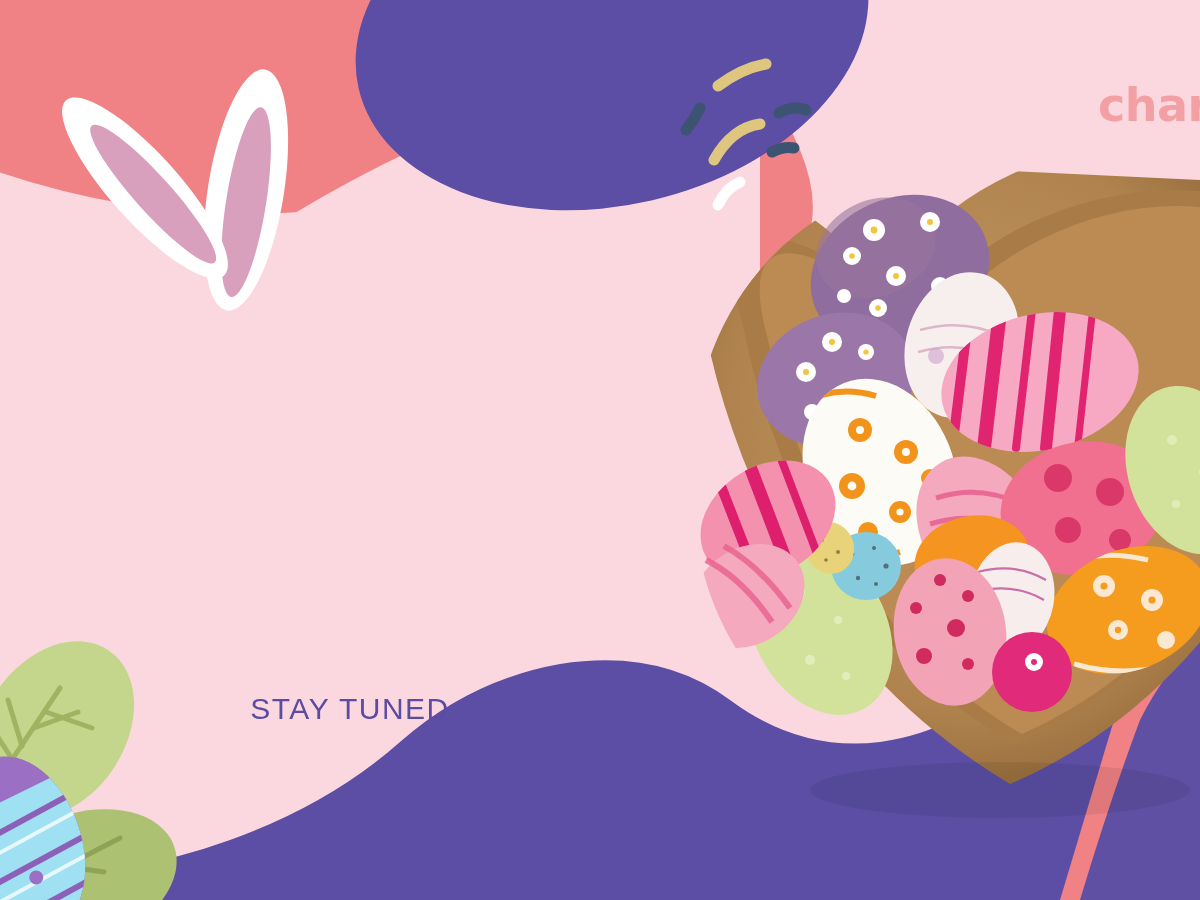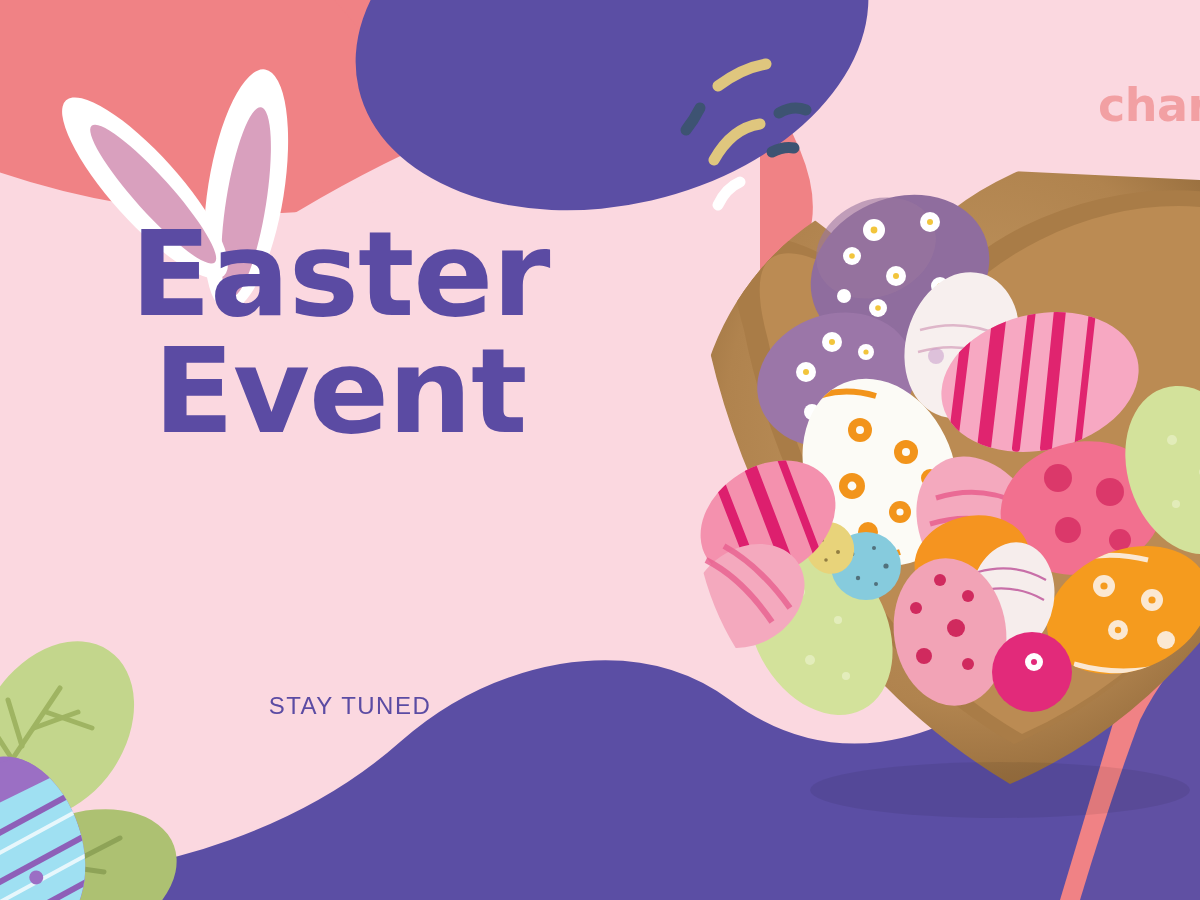--- a/index.html
+++ b/index.html
@@ -34,21 +34,21 @@
     font-family:"DejaVu Sans", sans-serif;
     font-size:30px;
     line-height:1.28;
     letter-spacing:-0.3px;
   }
   #stay-tuned{
     position:absolute;left:40px;top:692px;width:620px;
     text-align:center;z-index:40;
     color:#5B4BA3;
     font-family:"Liberation Sans", sans-serif;
-    font-size:24px;
+    font-size:30px;
     letter-spacing:1.5px;
   }
 
   #charity-word{
     position:absolute;left:1098px;top:78px;z-index:40;
     color:#F2A0A3;
     font-family:"DejaVu Sans", sans-serif;
     font-weight:700;
     font-size:46px;
     letter-spacing:-0.5px;
@@ -430,22 +430,18 @@
 
         <path d="M700,300 Q720,430 790,560 Q870,700 1010,784" fill="none" stroke="#D4A householder" stroke-width="0"></path>
       </g>
 
       <ellipse cx="1000" cy="790" rx="190" ry="28" fill="#000000" opacity=".07"></ellipse>
     </g>
   </svg>
 
   <div id="charity-word">charity</div>
 
-  <div id="title-block">
-    <span class="title-line" id="title-line-1">Easter</span>
-    <span class="title-line" id="title-line-2">Event</span>
-  </div>
 
 
   <div id="stay-tuned">STAY TUNED</div>
 
 
 </div>
 
 </body></html>

